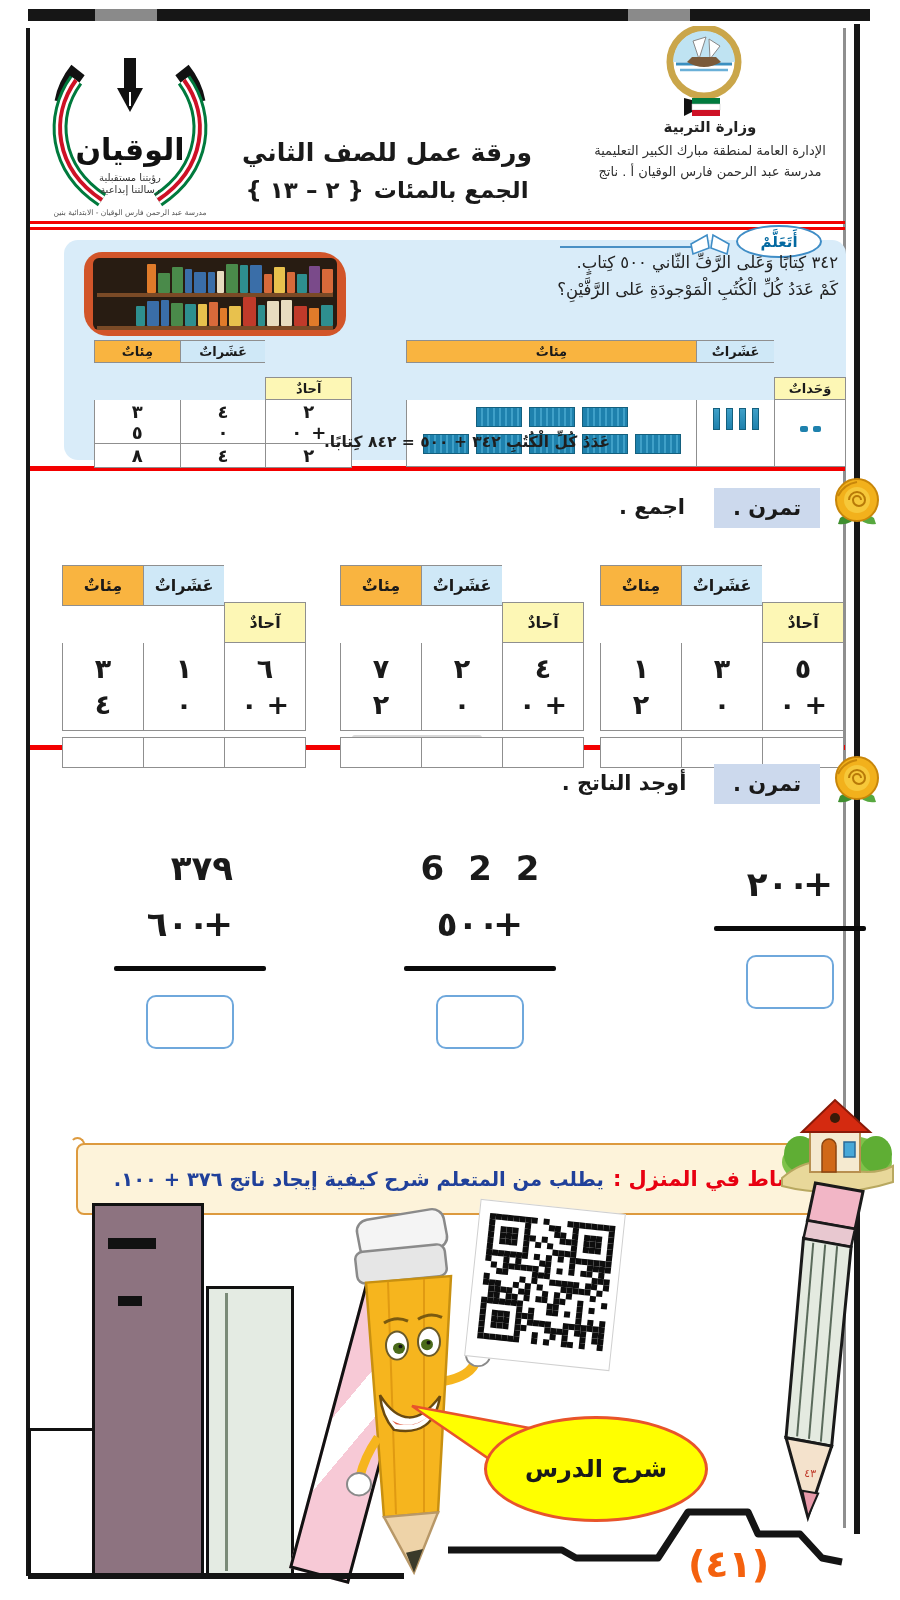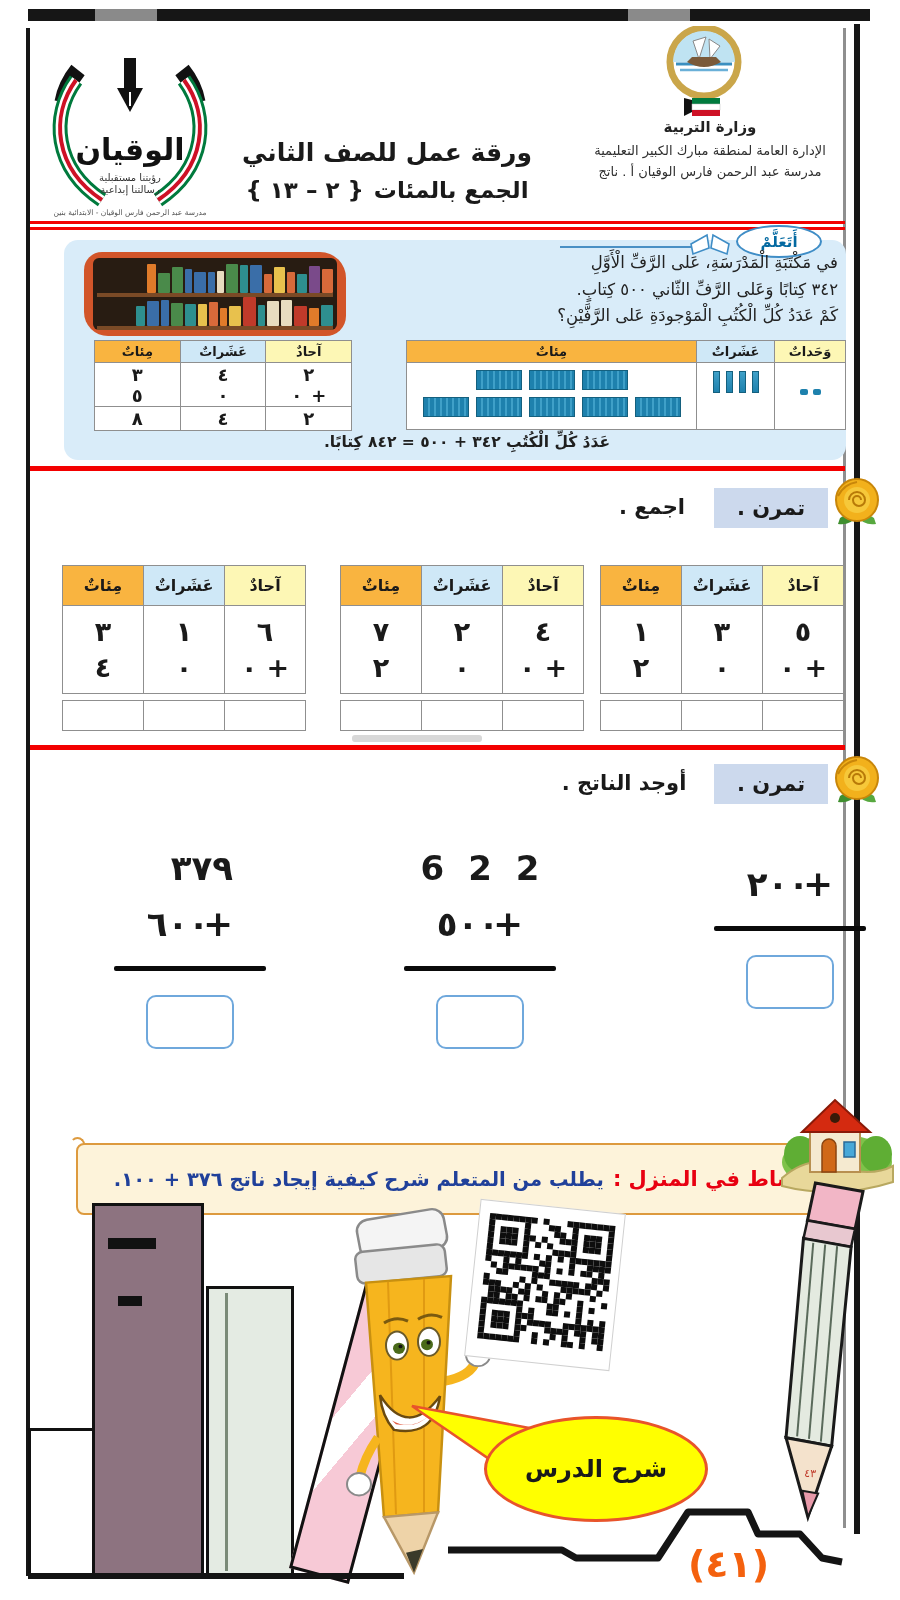--- a/index.html
+++ b/index.html
@@ -49,21 +49,21 @@
   .spine { border-radius:1px; }
   .learn-text { right:62px; top:250px; width:410px; text-align:right; font-size:16.5px; line-height:1.62; color:#222; z-index:3; }
 
   
   .ldt { left:94px; top:340px; width:258px; direction:rtl; z-index:3; }
   .row { display:flex; }
   .c { flex:1; border:1.6px solid var(--table_border); background:#fff; display:flex; align-items:center; justify-content:center; }
   .c + .c { border-right:none; }
   .main .row + .row .c { border-top:none; }
   .hdr .c { font-weight:bold; }
-  .col-ones { background:var(--header_yellow) !important; }
+  .col-ones { background:var(--header_yellow) !important;margin-top:37px; }
   .col-tens { background:var(--header_blue) !important; }
   .col-hund { background:var(--header_orange) !important; }
   .ldt .hdr .c { height:23px; font-size:13px; }
   .ldt .bod .c { height:44px; flex-direction:column; justify-content:space-evenly; font-size:18px; font-weight:bold; padding:1px 0; }
   .ldt .res .c { height:24px; font-size:18px; font-weight:bold; border-top:none; }
   .plusline { display:flex; direction:rtl; align-items:center; justify-content:center; gap:9px; }
 
   
   .lbt { left:406px; top:340px; width:440px; direction:rtl; z-index:3; }
   .lbt .hdr .c { height:23px; font-size:13px; }
@@ -75,21 +75,21 @@
   .rods { display:flex; gap:6px; margin-top:8px; }
   .rod { width:7px; height:22px; border:1px solid #14607e;
     background:linear-gradient(180deg,#3fa0c8, var(--block_teal)); }
   .dots { display:flex; gap:5px; margin-top:26px; }
   .dot { width:8px; height:6px; background:var(--block_teal); border-radius:2px; }
   .learn-caption { left:64px; top:433px; width:782px; text-align:center; font-size:15.5px; font-weight:bold; color:#1f1f1f; z-index:3;padding-left:24px; }
 
   
   .rose { z-index:4; }
   .rose1 { left:828px; top:474px; } .rose2 { left:828px; top:752px; }
-  .ex-label { width:114px; height:40px; background:var(--label_bg); display:flex; align-items:center; justify-content:center;
+  .ex-label { width:106px; height:40px; background:var(--label_bg); display:flex; align-items:center; justify-content:center;
     font-size:21px; font-weight:bold; z-index:3; }
   .ex1-label { left:714px; top:488px; } .ex2-label { left:714px; top:764px; }
   .ex-instr { font-size:21px; font-weight:bold; z-index:3; text-align:center; }
   .ex1-instr { left:596px; top:495px; width:112px; }
   .ex2-instr { left:538px; top:771px; width:172px; }
 
   
   .pvt { width:244px; direction:rtl; z-index:3; top:565px; }
   .t-right { left:600px; } .t-mid { left:340px; } .t-left { left:62px; }
   .pvt .hdr .c { height:41px; font-size:16px; }
@@ -248,21 +248,20 @@
           <div class="spine" style="width: 11px; height: 22px; background: rgb(46, 143, 143);"></div>
           <div class="spine" style="width: 12px; height: 23px; background: rgb(74, 138, 74);"></div>
           <div class="spine" style="width: 8px; height: 26px; background: rgb(58, 110, 168);"></div>
           <div class="spine" style="width: 12px; height: 25px; background: rgb(58, 110, 168);"></div>
           <div class="spine" style="width: 9px; height: 20px; background: rgb(46, 143, 143);"></div>
         </div>
     </div>
   </div>
 
   <div class="abs learn-text">
-    <div>في مَكْتَبَةِ الْمَدْرَسَةِ، عَلى الرَّفِّ الْأَوَّلِ</div>
     <div>٣٤٢ كِتابًا وَعَلى الرَّفِّ الثّاني ٥٠٠ كِتابٍ.</div>
     <div>كَمْ عَدَدُ كُلِّ الْكُتُبِ الْمَوْجودَةِ عَلى الرَّفَّيْنِ؟</div>
   </div>
 
   <div class="abs ldt">
     <div class="main">
       <div class="row hdr">
         <div class="c col-ones">آحادٌ</div>
         <div class="c col-tens">عَشَراتٌ</div>
         <div class="c col-hund">مِئاتٌ</div>

